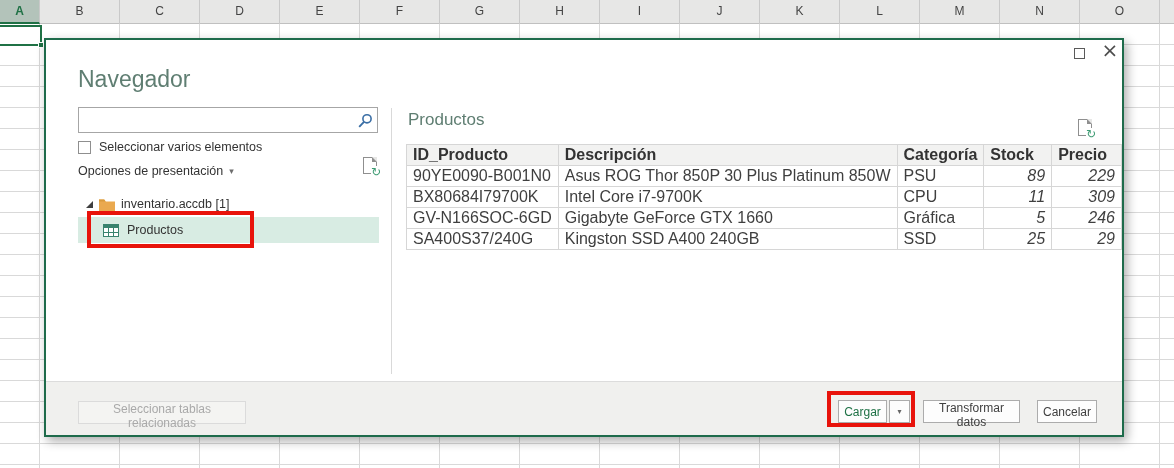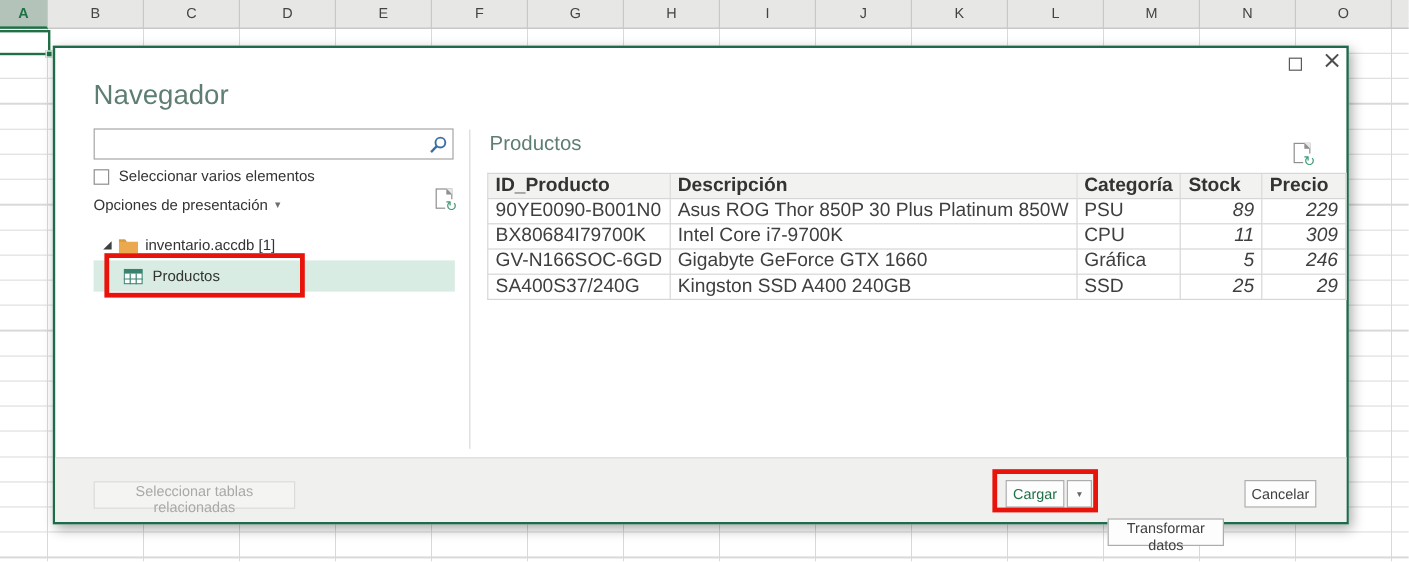--- a/index.html
+++ b/index.html
@@ -68,21 +68,21 @@
   .preview th { background:#f2f2f1; font-weight:bold; color:#333; }
   .preview td.num { font-style:italic; text-align:right; }
 
   
   .footer { position:absolute; left:0; right:0; bottom:0; height:54px; background:#f0f0ee; border-top:1px solid #dcdcdc; }
   .btn { position:absolute; top:18px; height:23px; border:1px solid #acacac; background:#fdfdfd;
     font-family:inherit; font-size:12px; color:#404040; cursor:pointer; }
   .btn-disabled { left:32px; top:19px; width:168px; color:#a9a9a9; border-color:#dbdbdb; background:#f4f4f2; }
   .btn-load { left:792px; width:49px; color:#1e7145; }
   .btn-load-arrow { left:843px; width:21px; font-size:8px; color:#666; font-family:"DejaVu Sans", sans-serif; }
-  .btn-transform { left:877px; width:97px;margin-top:32px; }
+  .btn-transform { left:877px; width:97px; }
   .btn-cancel { left:991px; width:60px; }
   .annot-load { left:781px; top:9px; width:88px; height:36px; }
 </style>
 </head>
 <body>
 
 <div class="screen">
 
   <div class="xl-grid"></div>
   <div class="xl-headers">

